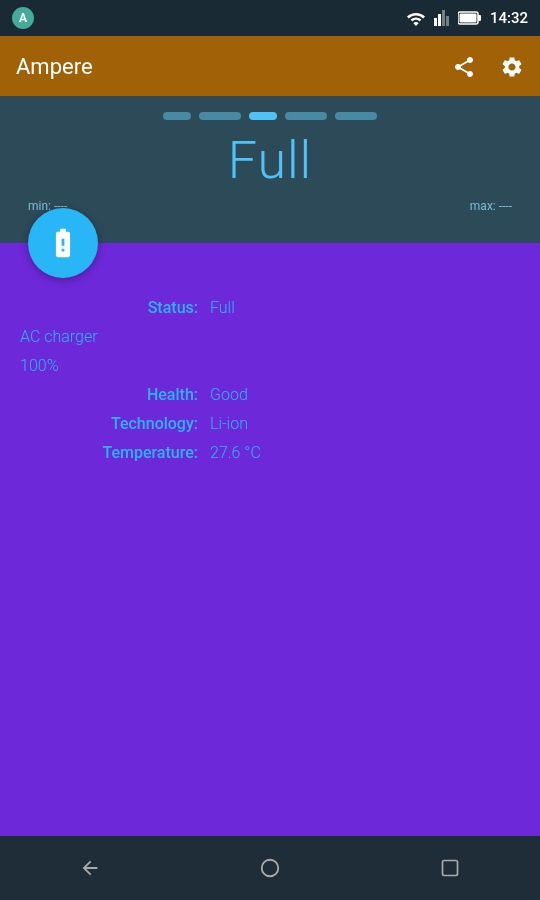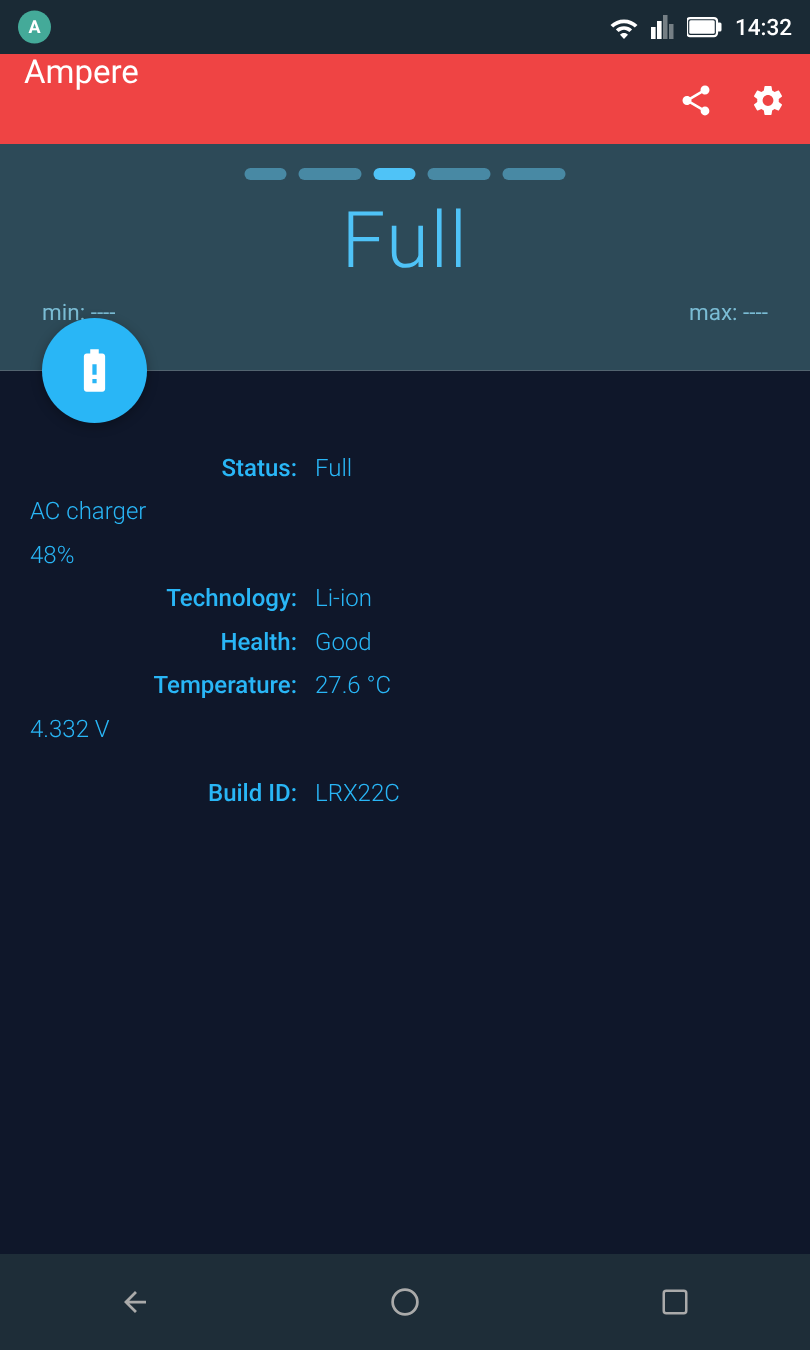--- a/index.html
+++ b/index.html
@@ -44,23 +44,24 @@
       display: flex;
       align-items: center;
       justify-content: center;
       color: white;
       font-size: 12px;
       font-weight: bold;
     }
 
     
     .toolbar {
-      background: #ef4444;
+      background: #a16207;
       height: 60px;
       display: flex;
+      align-items: center;
       justify-content: space-between;
       padding: 0 16px;
     }
     .toolbar-title {
       color: white;
       font-size: 22px;
       font-weight: 400;
     }
     .toolbar-icons {
       display: flex;
@@ -112,42 +113,42 @@
 
     
     .min-max-row {
       display: flex;
       justify-content: space-between;
       width: 100%;
       padding: 0 8px;
     }
     .min-label, .max-label {
       color: #7abcd4;
-      font-size: 15px;
+      font-size: 12px;
     }
 
     
     .battery-circle {
       position: absolute;
       bottom: -35px;
       left: 28px;
       width: 70px;
       height: 70px;
       border-radius: 50%;
       background: #29b6f6;
       display: flex;
       align-items: center;
       justify-content: center;
       box-shadow: 0 2px 8px rgba(0,0,0,0.3);
     }
 
     
     .content-area {
       flex: 1;
-      background: #0f172a;
+      background: #6d28d9;
       padding: 50px 20px 20px 20px;
     }
 
     
     .info-table {
       width: 100%;
     }
     .info-row {
       display: flex;
       padding: 5px 0;
@@ -271,50 +272,45 @@
     <div class="info-row">
       <span class="info-label">Status:</span>
       <span class="info-value">Full</span>
     </div>
 
     <div class="info-row">
       <span class="info-value">AC charger</span>
     </div>
 
     <div class="info-row">
-      <span class="info-value">48%</span>
+      <span class="info-value">100%</span>
+    </div>
+
+    <div class="info-row">
+      <span class="info-label">Health:</span>
+      <span class="info-value">Good</span>
     </div>
 
     <div class="info-row">
       <span class="info-label">Technology:</span>
       <span class="info-value">Li-ion</span>
     </div>
 
     <div class="info-row">
-      <span class="info-label">Health:</span>
-      <span class="info-value">Good</span>
-    </div>
-
-    <div class="info-row">
       <span class="info-label">Temperature:</span>
       <span class="info-value">27.6 °C</span>
     </div>
 
     <div class="info-row">
-      <span class="info-value">4.332 V</span>
     </div>
 
     <div class="section-gap"></div>
 
 
 
-    <div class="info-row">
-      <span class="info-label">Build ID:</span>
-      <span class="info-value">LRX22C</span>
-    </div>
 
   </div>
 </div>
 
 <div class="bottom-nav">
   <div class="nav-btn">
     <svg width="22" height="22" viewBox="0 0 24 24" fill="#aaa">
       <path d="M20 11H7.83l5.59-5.59L12 4l-8 8 8 8 1.41-1.41L7.83 13H20v-2z"></path>
     </svg>
   </div>

